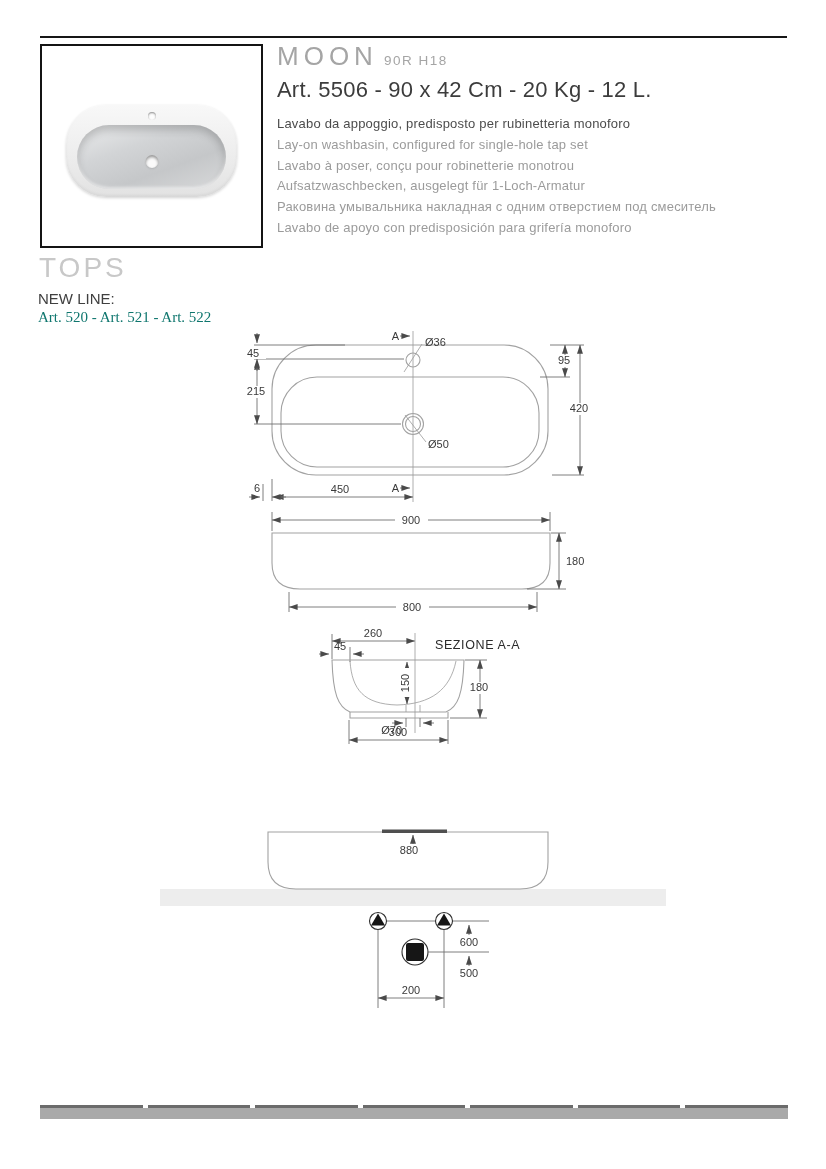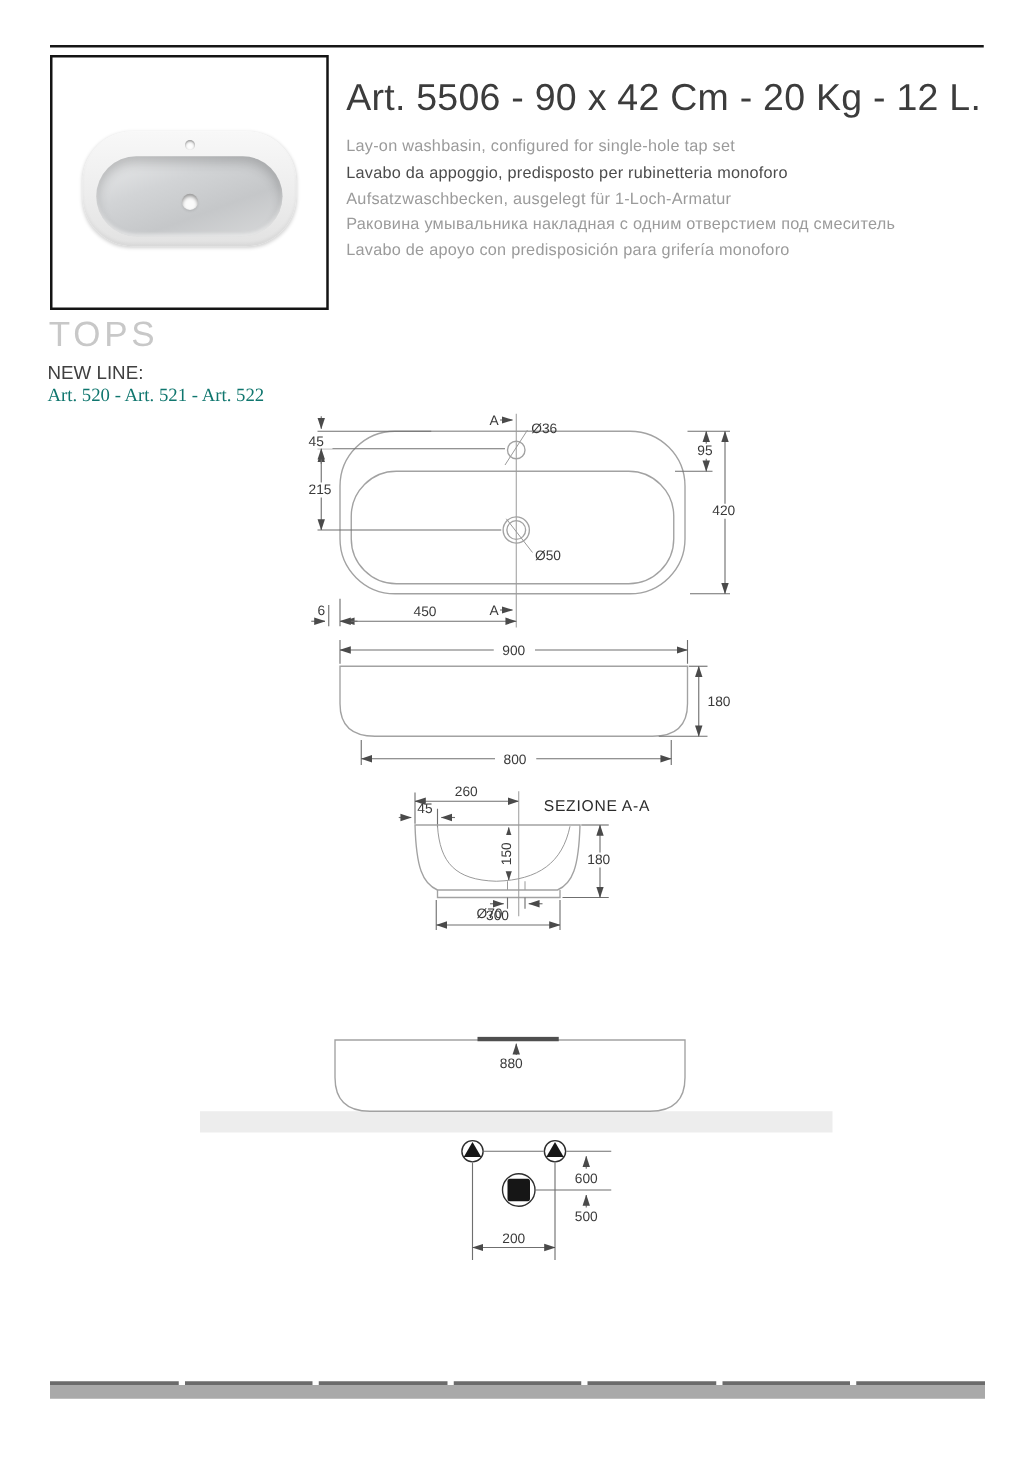--- a/index.html
+++ b/index.html
@@ -18,21 +18,21 @@
   .tap-hole { position:absolute; left:50%; top:7px; width:8px; height:8px; border-radius:50%; transform:translateX(-50%);
               background:#fdfdfd; box-shadow:inset 0 1px 2px rgba(0,0,0,0.45); }
   .drain-hole { position:absolute; left:50%; top:30px; width:13px; height:13px; border-radius:50%; transform:translateX(-50%);
                 background:#fafafa; box-shadow:inset 0 2px 3px rgba(0,0,0,0.40), 0 1px 2px rgba(0,0,0,0.10); }
 
   
   .header-block { position:absolute; left:277px; top:41px; width:520px; }
   .series-line { color:#a5a5a5; white-space:nowrap; }
   .series-name { font-size:26px; letter-spacing:5px; }
   .series-variant { font-size:13.5px; letter-spacing:1.5px; margin-left:6px; }
-  .art-line { font-size:30px; color:#3c3c3c; margin-top:21px; letter-spacing:0.2px; }
+  .art-line { font-size:22px; color:#3c3c3c; margin-top:5px; letter-spacing:0.2px; }
   .desc-list { margin-top:11px; }
   .desc { font-size:13px; line-height:20.8px; color:#9b9b9b; letter-spacing:0.2px; }
   .desc.primary { color:#4c4c4c; }
 
   .tops-title { position:absolute; left:39px; top:252px; font-size:28px; letter-spacing:3px; color:#c8c8c8; }
   .newline-block { position:absolute; left:38px; top:289px; font-size:15px; line-height:19px; }
   .newline-label { color:#404040; }
   .newline-arts { color:#0f766e;font-family:Liberation Serif, serif; }
 
   
@@ -62,24 +62,28 @@
 <div class="product-box">
   <div class="basin-outer">
     <div class="tap-hole"></div>
     <div class="basin-bowl">
       <div class="drain-hole"></div>
     </div>
   </div>
 </div>
 
 <div class="header-block">
+  <div class="series-line">
+    <span class="series-name">MOON</span><span class="series-variant">90R H18</span>
+  </div>
   <div class="art-line">Art. 5506 - 90 x 42 Cm - 20 Kg - 12 L.</div>
   <div class="desc-list">
+    <div class="desc primary">Lavabo da appoggio, predisposto per rubinetteria monoforo</div>
     <div class="desc">Lay-on washbasin, configured for single-hole tap set</div>
-    <div class="desc primary">Lavabo da appoggio, predisposto per rubinetteria monoforo</div>
+    <div class="desc">Lavabo à poser, conçu pour robinetterie monotrou</div>
     <div class="desc">Aufsatzwaschbecken, ausgelegt für 1-Loch-Armatur</div>
     <div class="desc">Раковина умывальника накладная с одним отверстием под смеситель</div>
     <div class="desc">Lavabo de apoyo con predisposición para grifería monoforo</div>
   </div>
 </div>
 
 <div class="tops-title">TOPS</div>
 
 <div class="newline-block">
   <div class="newline-label">NEW LINE:</div>

